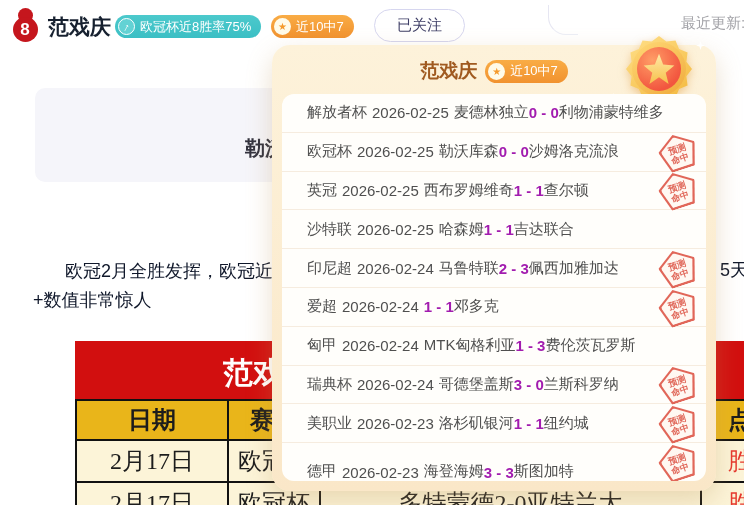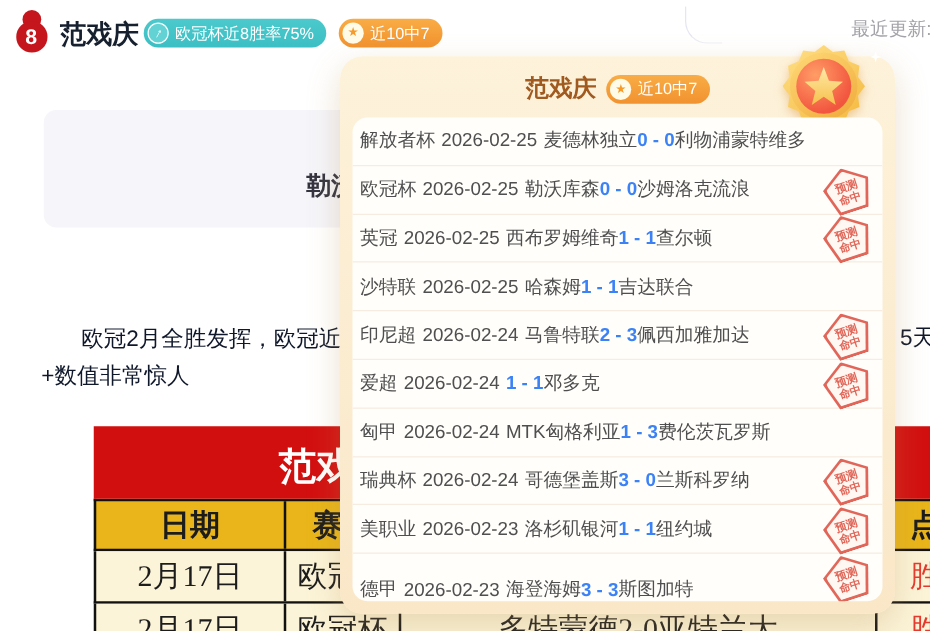--- a/index.html
+++ b/index.html
@@ -66,24 +66,24 @@
     background:radial-gradient(circle at 35% 30%,#ff9d66,#f2563f 72%); }
   .medal .star { position:absolute; inset:17px; background:linear-gradient(180deg,#ffeaa9,#f6bf49);
     clip-path:polygon(50% 2%,63% 36%,98% 39%,71% 62%,80% 97%,50% 76%,20% 97%,29% 62%,2% 39%,37% 36%); }
   .sparkle { position:absolute; background:#fff; opacity:.95;
     clip-path:polygon(50% 0,62% 38%,100% 50%,62% 62%,50% 100%,38% 62%,0 50%,38% 38%); }
   .sp1 { left:336px; top:48px; width:11px; height:11px; }
   .sp2 { left:424px; top:-4px; width:9px; height:9px; }
   .rec-list { position:absolute; left:10px; right:10px; top:49px; bottom:10px;
     background:#fffefb; border-radius:12px; display:flex; flex-direction:column; overflow:hidden; }
   .rec { flex:1; position:relative; display:flex; align-items:center;
-    padding:0 46px 0 6px; border-bottom:1px solid #f6ecdf; font-size:15px; color:#4f4f4f; white-space:nowrap; }
+    padding:0 46px 0 25px; border-bottom:1px solid #f6ecdf; font-size:15px; color:#4f4f4f; white-space:nowrap; }
   .rec:last-child { border-bottom:none;align-items:flex-end; }
   .rec .lg, .rec .dt { margin-right:5px; }
-  .rec .sc { color:#3b82f6; font-weight:bold; }
+  .rec .sc { color:#a21caf; font-weight:bold; }
   
   .stamp { position:absolute; right:9px; top:50%; width:38px; height:36px;
     transform:translateY(-50%) rotate(-18deg); opacity:.88; }
   .stamp .so { width:100%; height:100%; background:#dd5243; display:flex; align-items:center; justify-content:center;
     clip-path:polygon(50% 0%,100% 36%,81% 100%,19% 100%,0% 36%); }
   .stamp .si { width:calc(100% - 5px); height:calc(100% - 5px); background:#fff8f1;
     clip-path:polygon(50% 0%,100% 36%,81% 100%,19% 100%,0% 36%);
     display:flex; flex-direction:column; align-items:center; justify-content:center;
     color:#dd5243; font-size:9px; font-weight:bold; line-height:1.15; padding-top:4px; }
 </style>
@@ -104,20 +104,21 @@
         <span>↑</span>
       </div>
     <span>欧冠杯近8胜率75%</span>
   </div>
   <div class="obadge">
     <div class="ic">
         <span>★</span>
       </div>
     <span>近10中7</span>
   </div>
+  <div class="follow-btn">已关注</div>
   <div class="update-label">最近更新:</div>
 </div>
 
 <div class="bg-panel">
   <span class="frag">勒沃</span>
 </div>
 
 <div class="red-text rt1">欧冠2月全胜发挥，欧冠近</div>
 <div class="red-text rt1r">5天</div>
 <div class="red-text rt2">+数值非常惊人</div>

